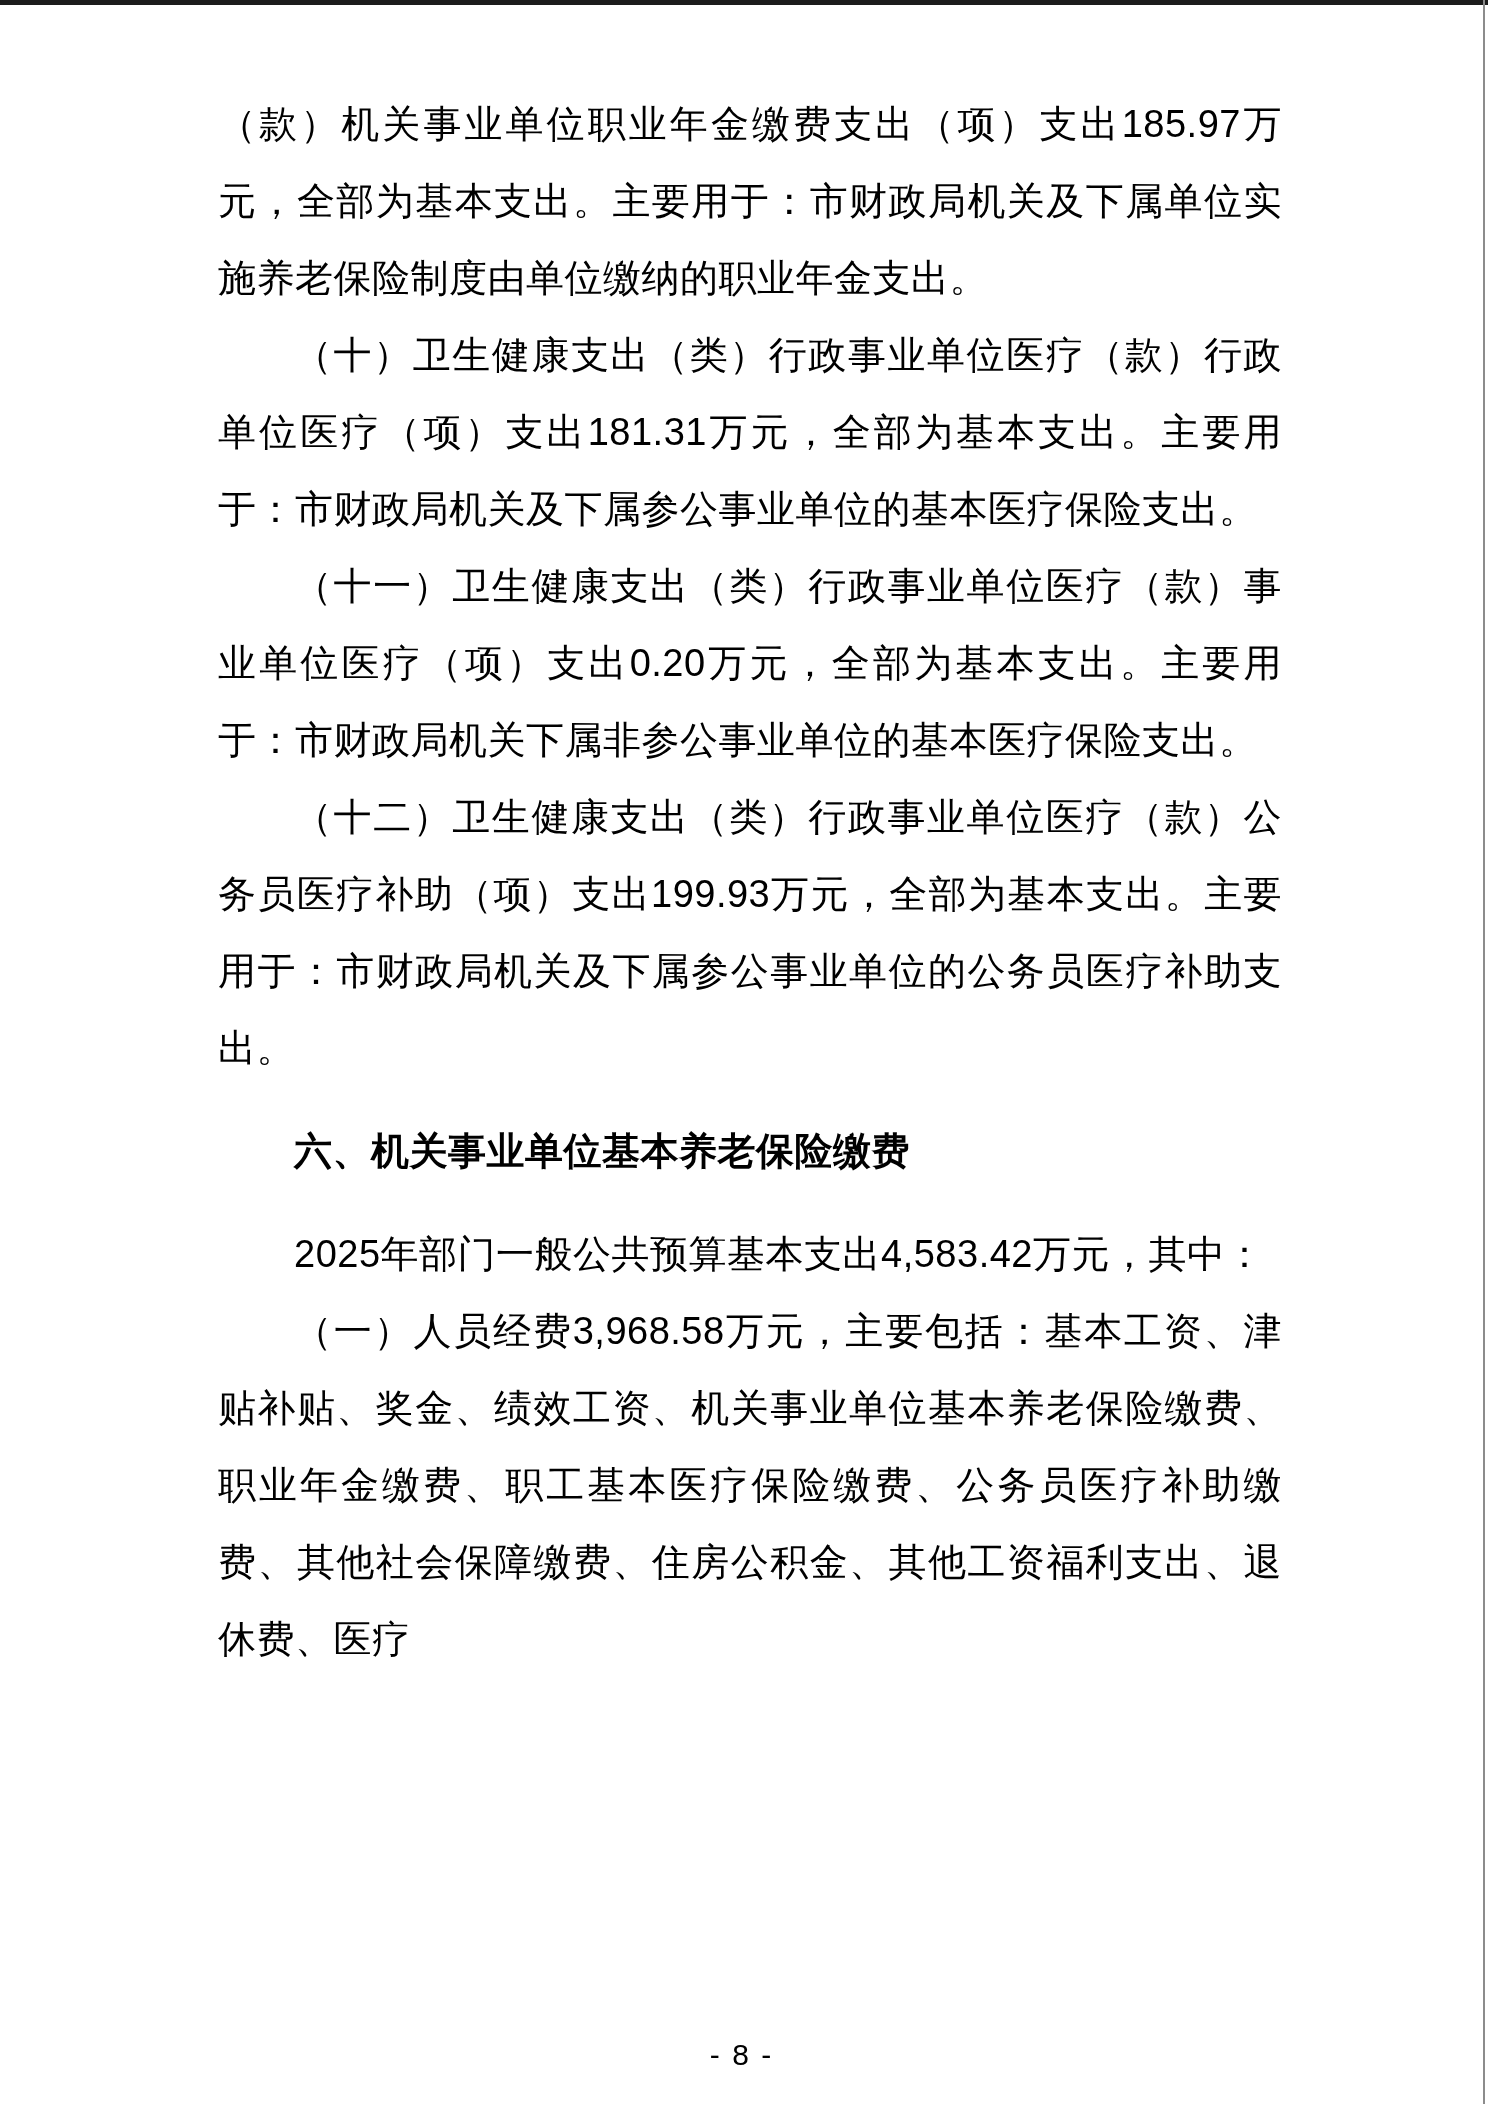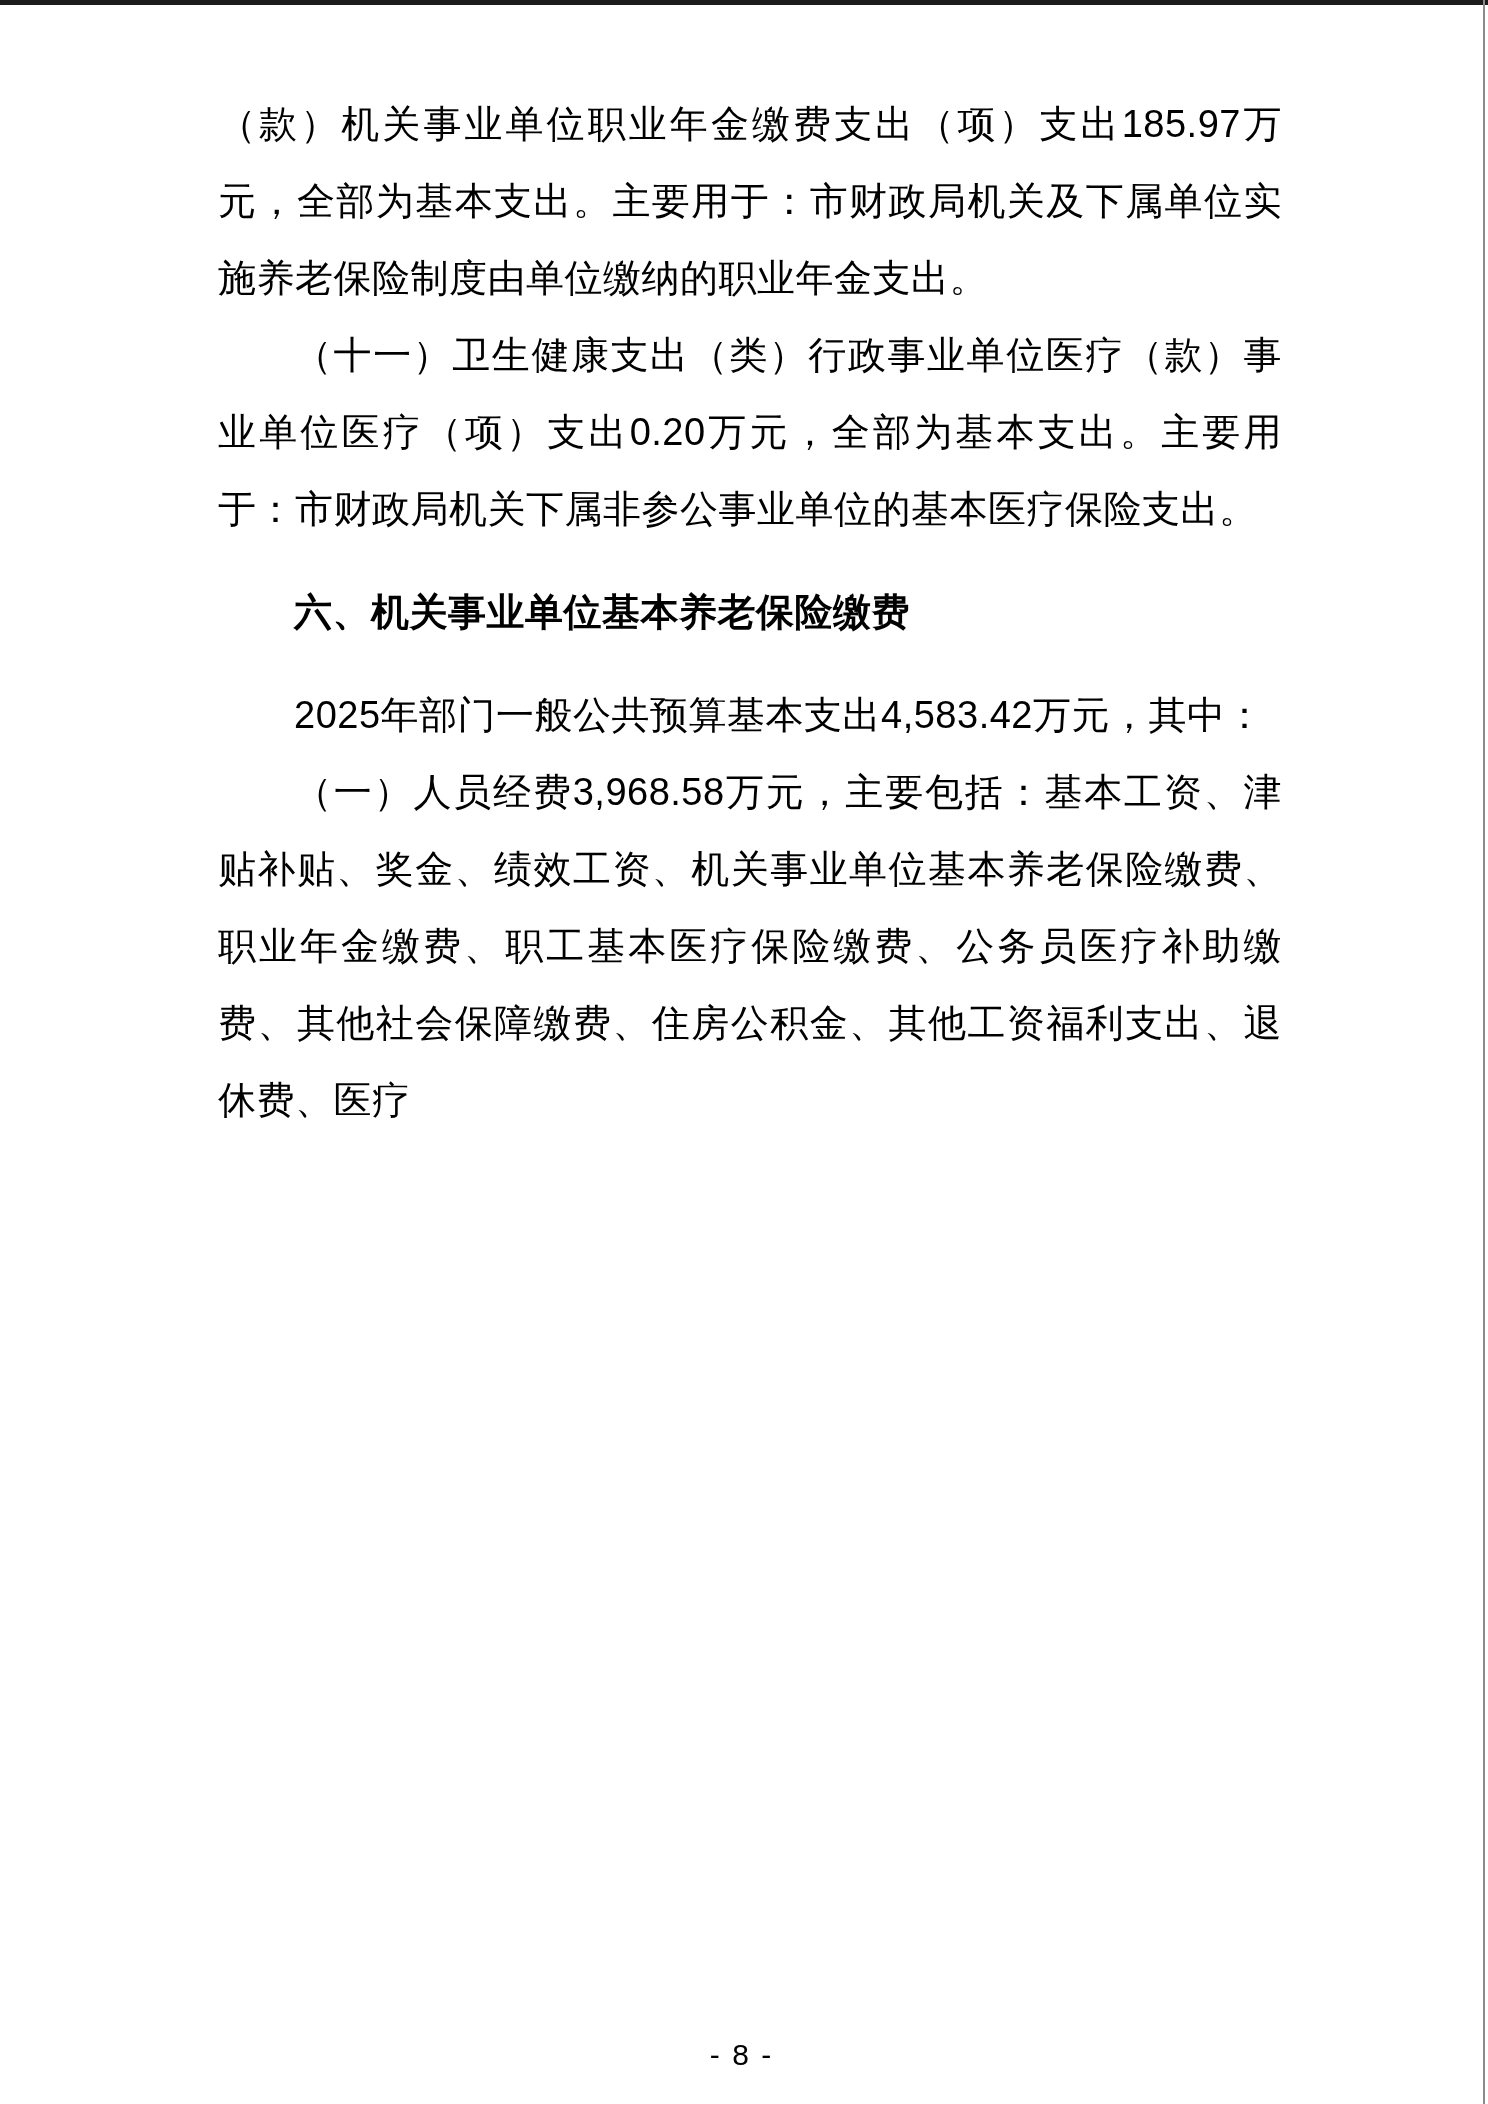--- a/index.html
+++ b/index.html
@@ -75,23 +75,25 @@
 
 <div class="page">
 
   <div class="top-edge"></div>
   <div class="right-edge"></div>
 
   <div class="text-block">
 
     <p class="para no-indent">（款）机关事业单位职业年金缴费支出（项）支出185.97万元，全部为基本支出。主要用于：市财政局机关及下属单位实施养老保险制度由单位缴纳的职业年金支出。</p>
 
+    <p class="para">（十）卫生健康支出（类）行政事业单位医疗（款）行政单位医疗（项）支出181.31万元，全部为基本支出。主要用于：市财政局机关及下属参公事业单位的基本医疗保险支出。</p>
 
     <p class="para">（十一）卫生健康支出（类）行政事业单位医疗（款）事业单位医疗（项）支出0.20万元，全部为基本支出。主要用于：市财政局机关下属非参公事业单位的基本医疗保险支出。</p>
 
+    <p class="para">（十二）卫生健康支出（类）行政事业单位医疗（款）公务员医疗补助（项）支出199.93万元，全部为基本支出。主要用于：市财政局机关及下属参公事业单位的公务员医疗补助支出。</p>
 
 
 
     <h2 class="heading">六、机关事业单位基本养老保险缴费</h2>
 
     <p class="para">2025年部门一般公共预算基本支出4,583.42万元，其中：</p>
 
     <p class="para">（一）人员经费3,968.58万元，主要包括：基本工资、津贴补贴、奖金、绩效工资、机关事业单位基本养老保险缴费、职业年金缴费、职工基本医疗保险缴费、公务员医疗补助缴费、其他社会保障缴费、住房公积金、其他工资福利支出、退休费、医疗</p>
 
   </div>

